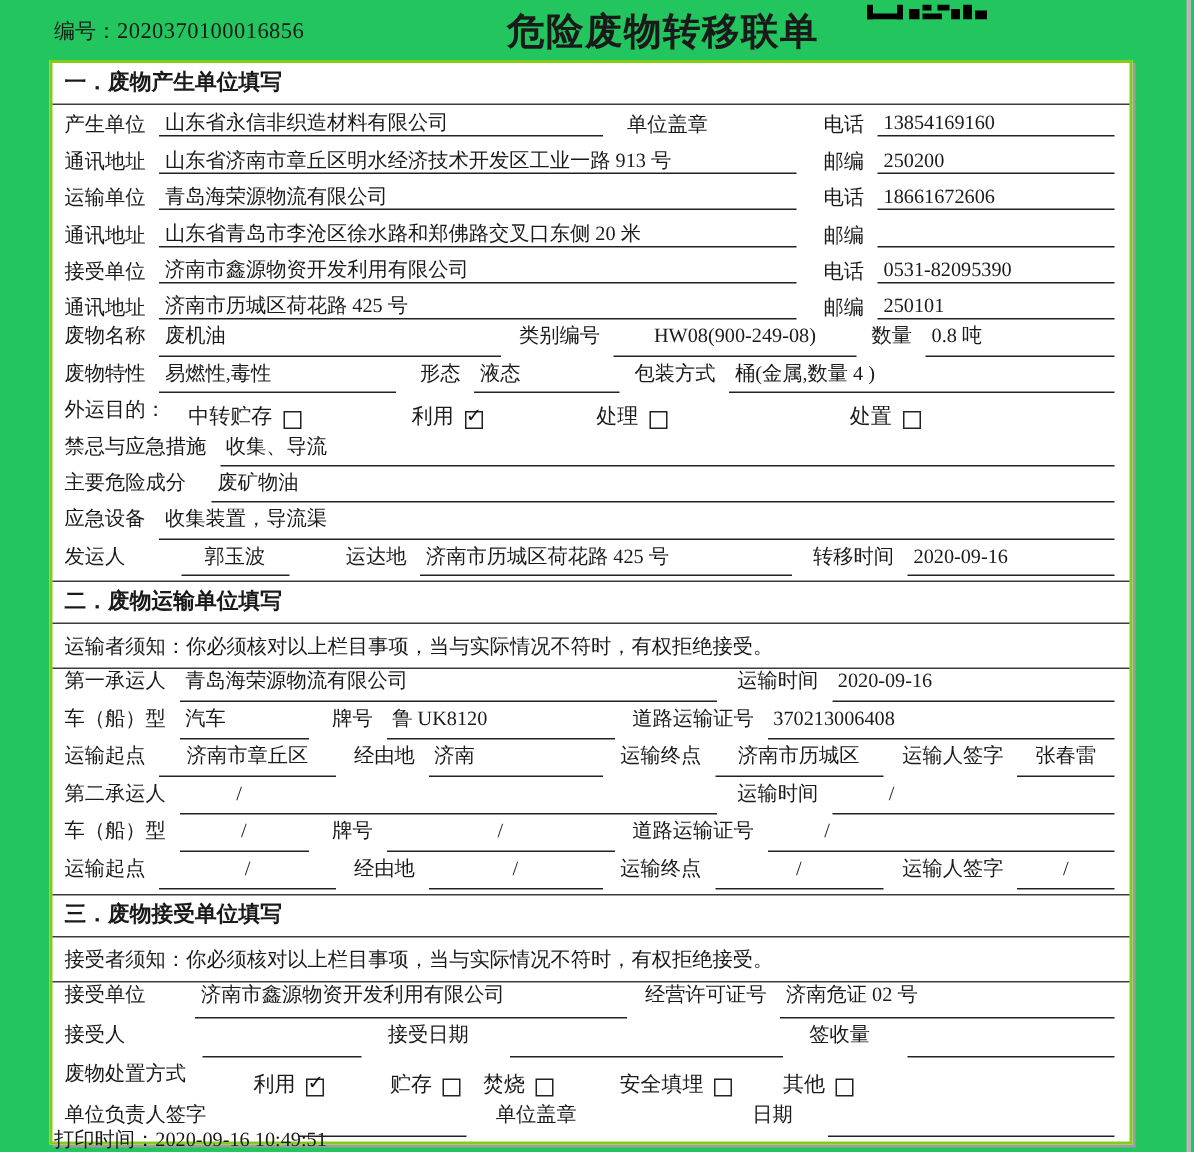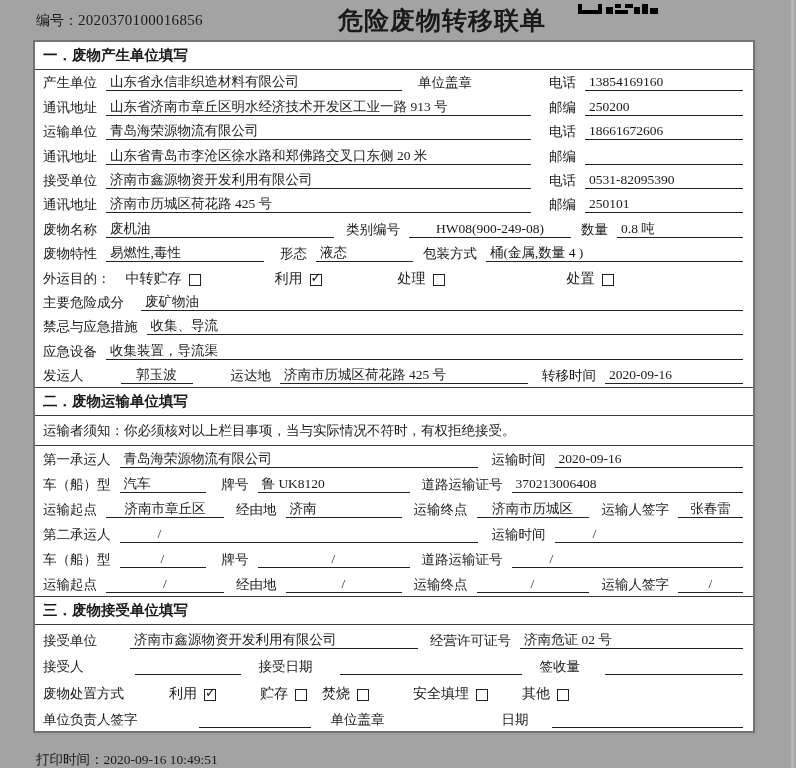--- a/index.html
+++ b/index.html
@@ -1,43 +1,43 @@
 <!DOCTYPE html>
 <html><head>
 <meta charset="utf-8">
 <style>
   html,body{margin:0;padding:0;}
   body{background:#ffffff;width:796px;height:768px;overflow:hidden;
        font-family:"Liberation Serif","DejaVu Serif",serif;color:#1a1a1a;}
-  .page{position:relative;width:796px;height:768px;background:#a3a3a3;}
+  .page{position:relative;width:796px;height:768px;background:#22c55e;}
 
   
   .serial{position:absolute;left:36px;top:12px;font-size:14px;white-space:nowrap;}
   .serial .num{font-size:15px;letter-spacing:.3px;}
   .doc-title{position:absolute;left:0;right:0;top:4px;text-align:center;padding-left:88px;
              font-family:"DejaVu Sans","Liberation Sans",sans-serif;
              font-weight:bold;font-size:25px;letter-spacing:1px;}
   .qr{position:absolute;left:578px;top:0;width:80px;height:10px;}
   .qr svg rect{fill:#000;}
 
   
   .edge-strip{position:absolute;right:2px;top:0;width:3px;height:768px;background:#b7b7b7;}
 
   
   .box{position:absolute;left:33px;top:40px;width:722px;background:#fff;
-       border:2px solid #737373;box-shadow:2px 2px 0 #9e9e9e;box-sizing:border-box;}
+       border:2px solid #84cc16;box-shadow:2px 2px 0 #9e9e9e;box-sizing:border-box;}
   .sec{border-top:1.5px solid #3c3c3c;}
   .sec:first-child{border-top:none;}
   .sec-h{height:27px;line-height:27px;padding-left:8px;
          font-family:"DejaVu Sans","Liberation Sans",sans-serif;
          font-weight:bold;font-size:14.5px;border-bottom:1.5px solid #3c3c3c;}
   .notice{height:29px;line-height:29px;padding-left:8px;font-size:13.5px;
           border-bottom:1.5px solid #3c3c3c;white-space:nowrap;}
 
-  .row{display:flex;align-items:flex-end;padding:0 0 3px 0;box-sizing:border-box;}
+  .row{display:flex;padding:0 0 3px 0;box-sizing:border-box;}
   .s1 .row{height:24.4px;}
   .s2 .row{height:25px;}
   .s3 .row{height:26.6px;}
   .lbl{white-space:nowrap;font-size:13.5px;margin-left:8px;margin-right:9px;line-height:16px;}
   .ul{border-bottom:1px solid #222;font-size:13.5px;line-height:16px;min-height:16px;
       padding:0 4px;white-space:nowrap;overflow:hidden;box-sizing:border-box;}
   .fill{flex:1;margin-right:10px;}
   .ctr{text-align:center;}
   .sl{padding-left:38px;}
   .lz{flex:0 0 506px;display:flex;align-items:flex-end;}
@@ -191,27 +191,27 @@
         </span>
         <span class="opt" style="margin-left:122px">
           <span class="optlbl">处置</span>
           <span class="cb">
               <span class="mark"></span>
             </span>
         </span>
       </div>
 
       <div class="row">
+        <span class="lbl">禁忌与应急措施</span>
+        <span class="ul fill">收集、导流</span>
+      </div>
+
+      <div class="row">
         <span class="lbl">主要危险成分</span>
         <span class="ul fill" style="margin-left:8px">废矿物油</span>
-      </div>
-
-      <div class="row">
-        <span class="lbl">禁忌与应急措施</span>
-        <span class="ul fill">收集、导流</span>
       </div>
 
       <div class="row">
         <span class="lbl">应急设备</span>
         <span class="ul fill">收集装置，导流渠</span>
       </div>
 
       <div class="row">
         <span class="lbl">发运人</span>
         <span class="ul ctr" style="width:72px;margin-left:28px">郭玉波</span>
@@ -276,20 +276,21 @@
         <span class="ul ctr" style="width:116px">/</span>
         <span class="lbl" style="margin-left:12px">运输终点</span>
         <span class="ul ctr" style="width:112px">/</span>
         <span class="lbl" style="margin-left:13px">运输人签字</span>
         <span class="ul fill ctr">/</span>
       </div>
     </div>
 
     <div class="sec s3">
       <div class="sec-h">三．废物接受单位填写</div>
+      <div class="notice">接受者须知：你必须核对以上栏目事项，当与实际情况不符时，有权拒绝接受。</div>
 
       <div class="row">
         <span class="lbl">接受单位</span>
         <span class="ul" style="width:288px;margin-left:24px">济南市鑫源物资开发利用有限公司</span>
         <span class="lbl" style="margin-left:12px">经营许可证号</span>
         <span class="ul fill">济南危证 02 号</span>
       </div>
 
       <div class="row">
         <span class="lbl">接受人</span>

